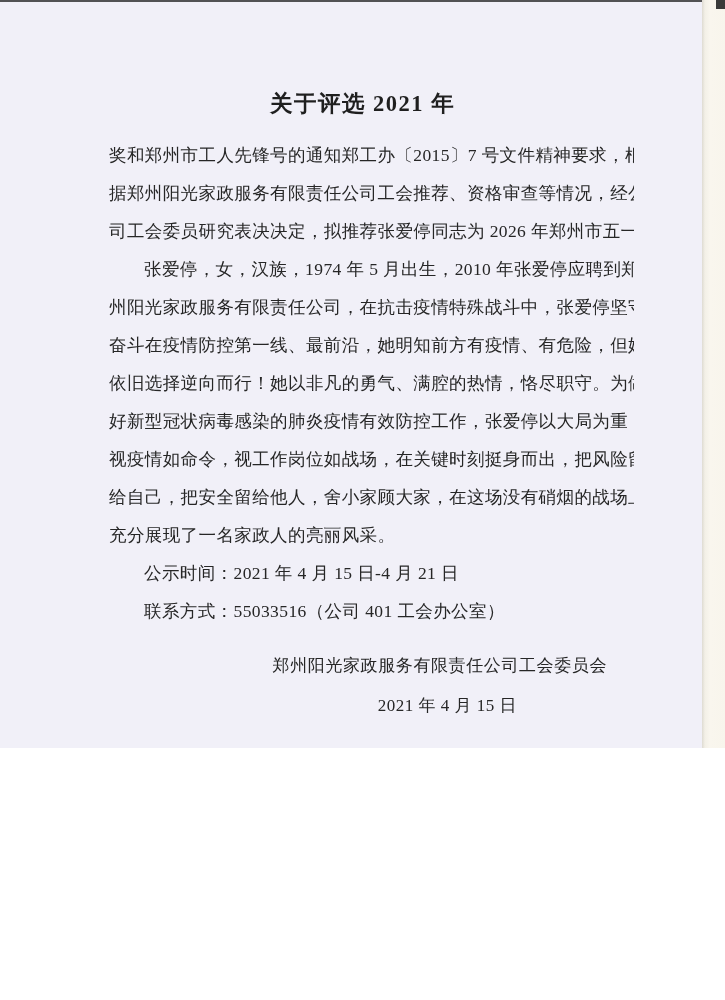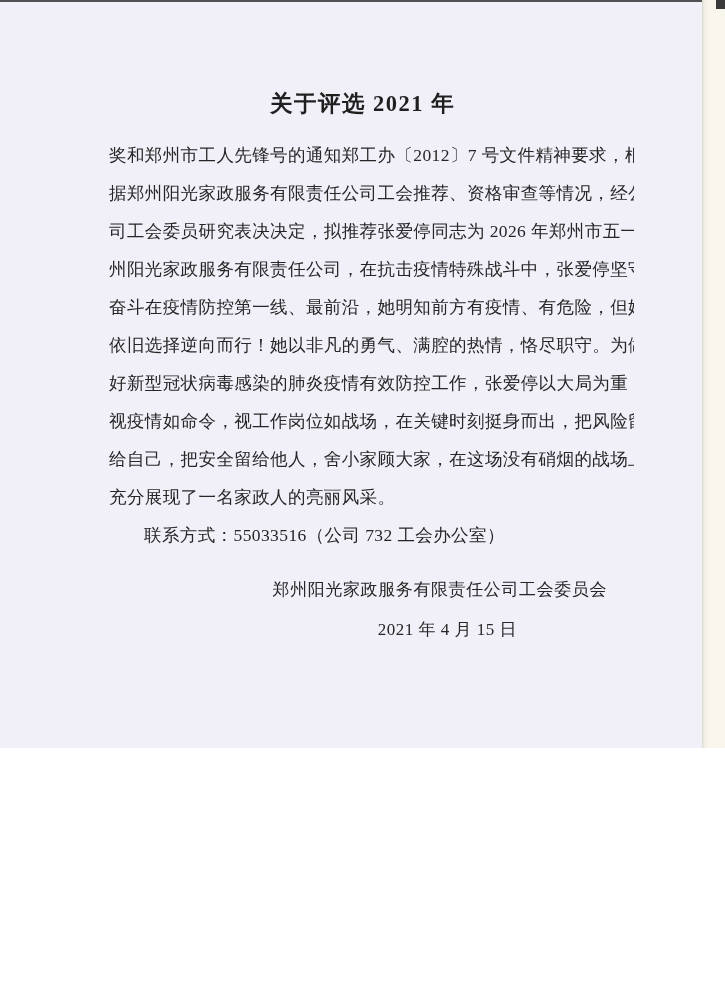--- a/index.html
+++ b/index.html
@@ -57,31 +57,33 @@
 </head>
 <body>
 
 <div class="scan-page">
 
   <div class="titles">
     <div class="title-line">关于评选 2021 年</div>
   </div>
 
   <div class="doc-body">
-      <div class="line fill">奖和郑州市工人先锋号的通知郑工办〔2012〕7 号文件精神要求，根</div>
+      <div class="line fill">奖和郑州市工人先锋号的通知郑工办〔2015〕7 号文件精神要求，根</div>
       <div class="line fill">据郑州阳光家政服务有限责任公司工会推荐、资格审查等情况，经公</div>
       <div class="line fill">司工会委员研究表决决定，拟推荐张爱停同志为 2026 年郑州市五一</div>
+      <div class="line indent fill">张爱停，女，汉族，1974 年 5 月出生，2010 年张爱停应聘到郑</div>
       <div class="line fill">州阳光家政服务有限责任公司，在抗击疫情特殊战斗中，张爱停坚守</div>
       <div class="line fill">奋斗在疫情防控第一线、最前沿，她明知前方有疫情、有危险，但她</div>
       <div class="line fill">依旧选择逆向而行！她以非凡的勇气、满腔的热情，恪尽职守。为做</div>
       <div class="line fill">好新型冠状病毒感染的肺炎疫情有效防控工作，张爱停以大局为重，</div>
       <div class="line fill">视疫情如命令，视工作岗位如战场，在关键时刻挺身而出，把风险留</div>
       <div class="line fill">给自己，把安全留给他人，舍小家顾大家，在这场没有硝烟的战场上</div>
       <div class="line">充分展现了一名家政人的亮丽风采。</div>
-      <div class="line indent">联系方式：55033516（公司 732 工会办公室）</div>
+      <div class="line indent">公示时间：2021 年 4 月 15 日-4 月 21 日</div>
+      <div class="line indent">联系方式：55033516（公司 401 工会办公室）</div>
     </div>
 
   <div class="sig-line">郑州阳光家政服务有限责任公司工会委员会</div>
   <div class="date-line">2021 年 4 月 15 日</div>
 
   <svg class="seal" width="130" height="130" viewBox="0 0 130 130">
     <defs>
       <path id="ringPath" d="M 25.7 92.5 A 48 48 0 1 1 104.3 92.5" fill="none"></path>
       <path id="bannerPath" d="M 43.1 91.0 A 34 34 0 0 0 86.9 91.0" fill="none"></path>
       <path id="serialPath" d="M 34.6 108.4 A 53 53 0 0 0 95.4 108.4" fill="none"></path>

